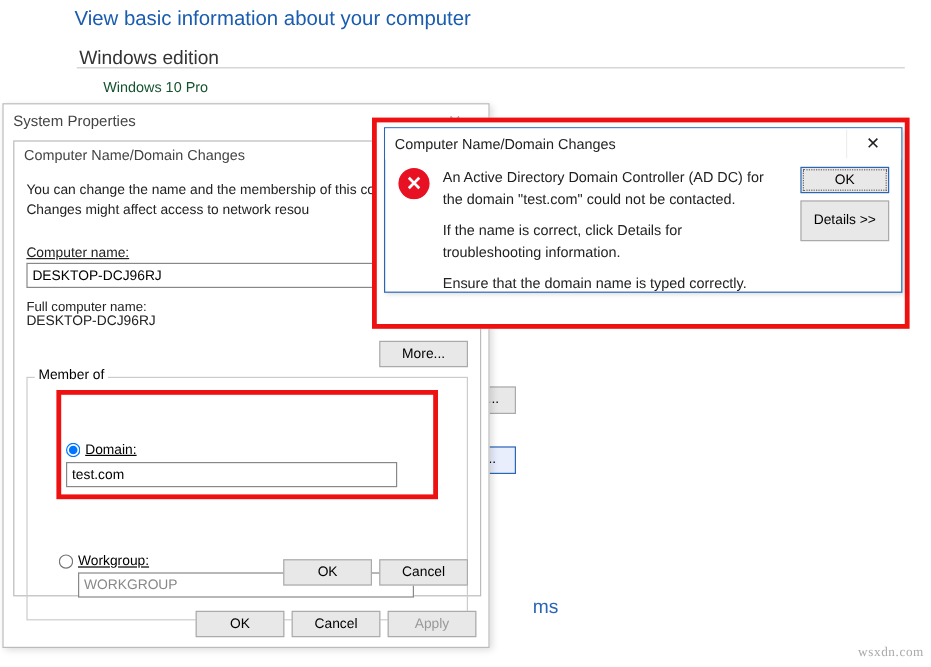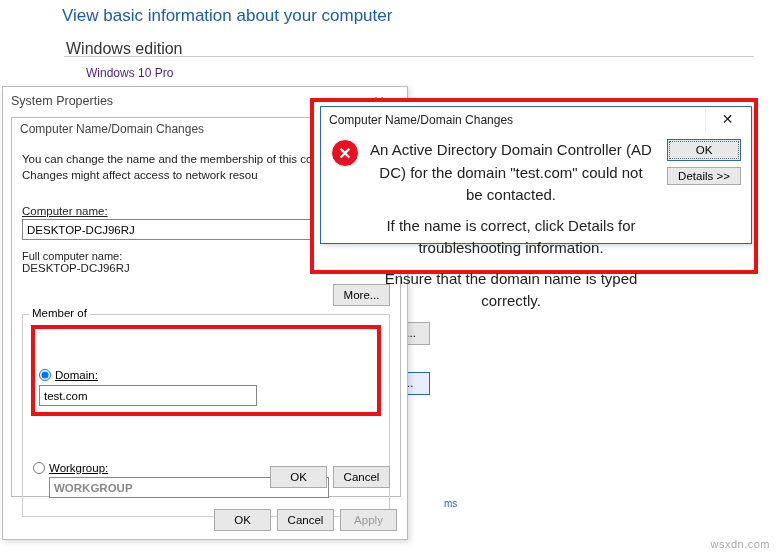--- a/index.html
+++ b/index.html
@@ -1,71 +1,71 @@
 <!DOCTYPE html>
 <html><head>
   <meta charset="utf-8">
   <style>
     * { box-sizing: border-box; margin: 0; padding: 0; font-family: "Segoe UI", Tahoma, sans-serif; }
     body { background: #fff; width: 776px; height: 556px; position: relative; overflow: hidden; font-size: 11.5px; }
     
     .page-title { color: #1a5caf; font-size: 17px; font-weight: 400; position: absolute; top: 6px; left: 62px; }
     .edition-label { color: #333; font-size: 16px; position: absolute; top: 40px; left: 66px; }
     .edition-underline { position: absolute; top: 56px; left: 64px; width: 690px; height: 1px; background: #ccc; }
-    .edition-value { color: #4c1d95; font-size: 12px; position: absolute; top: 66px; left: 86px; }
+    .edition-value { color: #14532d; font-size: 12px; position: absolute; top: 66px; left: 86px; }
     
     .sysprops-window { position: absolute; top: 86px; left: 2px; width: 406px; height: 454px; background: #fff; border: 1px solid #bbb; box-shadow: 2px 2px 6px rgba(0,0,0,0.15); }
     .sysprops-titlebar { height: 28px; padding: 4px 8px; color: #444; font-size: 12.5px; display: flex; align-items: center; justify-content: space-between; }
     .sysprops-close { width: 40px; text-align: center; color: #888; font-size: 14px; }
     
     .inner-dialog { position: absolute; top: 30px; left: 8px; width: 390px; height: 380px; background: #fff; border: 1px solid #bbb; }
     .inner-titlebar { height: 26px; padding: 4px 8px; color: #444; font-size: 12px; }
     .inner-body { padding: 8px 10px; }
     .inner-desc { color: #222; font-size: 11.5px; margin-bottom: 22px; line-height: 1.35; }
     
     .field-label { color: #222; font-size: 11.5px; margin-bottom: 2px; }
     .underline { text-decoration: underline; }
     .text-input { width: 100%; height: 21px; border: 1px solid #888; padding: 1px 4px; font-size: 11.5px; margin-bottom: 10px; }
     .disabled-input { background: #fff; color: #888; }
     
     .full-name-label { color: #222; font-size: 11px; }
     .full-name-value { color: #222; font-size: 11.5px; }
     
     .more-row { display: flex; justify-content: flex-end; margin: 10px 0 8px; }
-    .win-btn { width: 57px; height: 22px; background: #e8e8e8; border: 1px solid #aaa; font-size: 11.5px; cursor: pointer; }
+    .win-btn { width: 74px; height: 22px; background: #e8e8e8; border: 1px solid #aaa; font-size: 11.5px; cursor: pointer; }
     
-    .member-group { border: 1px solid #ccc; padding: 10px 8px 8px; margin-top: 6px; position: relative; }
+    .member-group { border: 1px solid #ccc; padding: 10px 24px 8px; margin-top: 6px; position: relative; }
     .member-legend { position: absolute; top: -8px; left: 6px; background: #fff; padding: 0 3px; font-size: 11.5px; }
     .radio-row { display: flex; align-items: center; gap: 4px; margin-bottom: 3px; margin-top: 36px; }
     .radio-row input[type=radio] { width: 12px; height: 12px; }
     .domain-highlight { border: 4px solid #e11; padding: 4px 4px 6px; margin-bottom: 6px; }
-    .domain-highlight .text-input { width: 218px; margin-bottom: 0; margin-top: 1px; }
+    .domain-highlight .text-input { width: 276px; margin-bottom: 0; margin-top: 1px; }
     .workgroup-block { padding: 4px 0 0 2px; }
-    .workgroup-block .text-input { width: 280px; margin-left: 16px; font-weight: bold; }
+    .workgroup-block .text-input { width: 280px; margin-left: 16px; }
     
     .inner-footer { position: absolute; bottom: 8px; right: 10px; display: flex; gap: 6px; }
     
     .sysprops-btns { position: absolute; bottom: 8px; right: 10px; display: flex; gap: 6px; }
     .win-btn.disabled { color: #999; }
-    .right-link { position: absolute; top: 498px; left: 444px; color: #2b66b5; font-size: 10px; }
+    .right-link { position: absolute; top: 498px; left: 444px; color: #2b66b5; font-size: 16px; }
     
     .error-wrap { position: absolute; top: 98px; left: 310px; width: 448px; height: 176px; border: 4px solid #e11; background: #fff; }
     .error-dialog { position: absolute; top: 4px; left: 6px; width: 432px; height: 138px; background: #fff; border: 1px solid #2b66b5; box-shadow: 2px 2px 4px rgba(0,0,0,0.15); }
     .error-titlebar { height: 26px; background: #fff; display: flex; justify-content: space-between; align-items: center; padding: 0 2px 0 8px; font-size: 12px; color: #222; }
     .error-close { width: 44px; height: 24px; text-align: center; font-size: 14px; line-height: 22px; border-left: 1px solid #eee; }
     .error-body { padding: 6px 10px 6px 10px; display: flex; gap: 10px; }
     .error-icon { width: 28px; height: 28px; background: #e81123; border-radius: 50%; border: 1px solid #fff; display: flex; align-items: center; justify-content: center; flex-shrink: 0; }
     .error-icon span { color: #fff; font-size: 16px; font-weight: bold; }
-    .error-text { flex: 1; font-size: 15px; color: #222; line-height: 1.5; padding-right: 4px; text-align: center; }
+    .error-text { flex: 1; font-size: 12px; color: #222; line-height: 1.5; padding-right: 4px; }
     .error-text div { margin-bottom: 8px; }
     .error-btns { display: flex; flex-direction: column; gap: 6px; width: 74px; }
     .error-ok { height: 22px; background: #e8e8e8; border: 1px solid #2b66b5; outline: 1px dotted #666; outline-offset: -3px; font-size: 11.5px; cursor: pointer; }
-    .error-details { height: 18px; background: #e8e8e8; border: 1px solid #aaa; font-size: 11.5px; cursor: pointer; }
+    .error-details { height: 34px; background: #e8e8e8; border: 1px solid #aaa; font-size: 11.5px; cursor: pointer; }
     
-    .watermark { position: absolute; bottom: 6px; right: 6px; color: #aaa; font-size: 11px; letter-spacing: .5px; }
+    .watermark { position: absolute; bottom: 6px; right: 6px; color: #aaa; font-size: 11px; letter-spacing: .5px; font-family: Liberation Serif, serif; }
     
     
     .bg-btn { position: absolute; background:#e8e8e8; border:1px solid #aaa; font-size:11.5px; text-align:center; line-height:21px; height:23px; }
     .bg-nid { top: 322px; left: 368px; width: 62px; }
     .bg-chg { top: 372px; left: 368px; width: 62px; border-color:#2b66b5; background:#e8eefc; }
   </style>
 </head>
 <body>
 
 <div class="page-title">View basic information about your computer</div>

